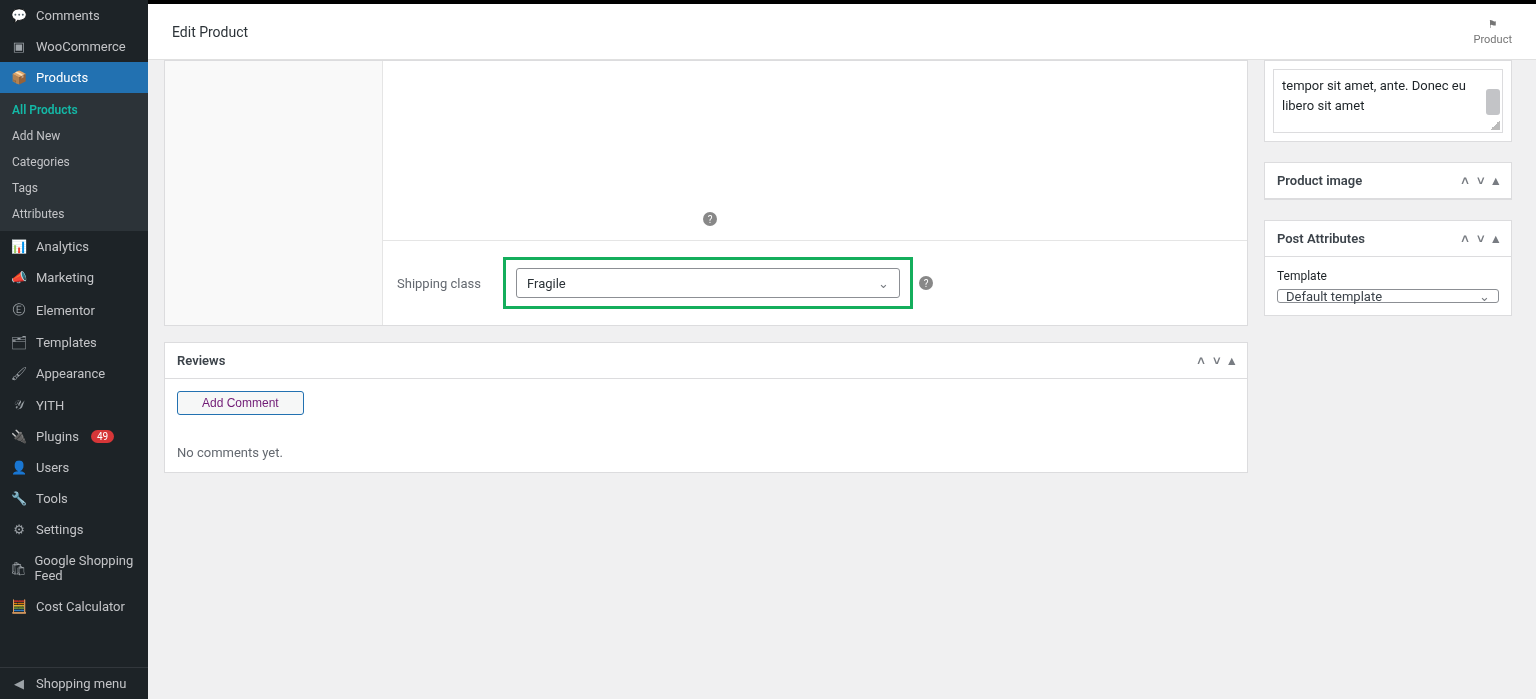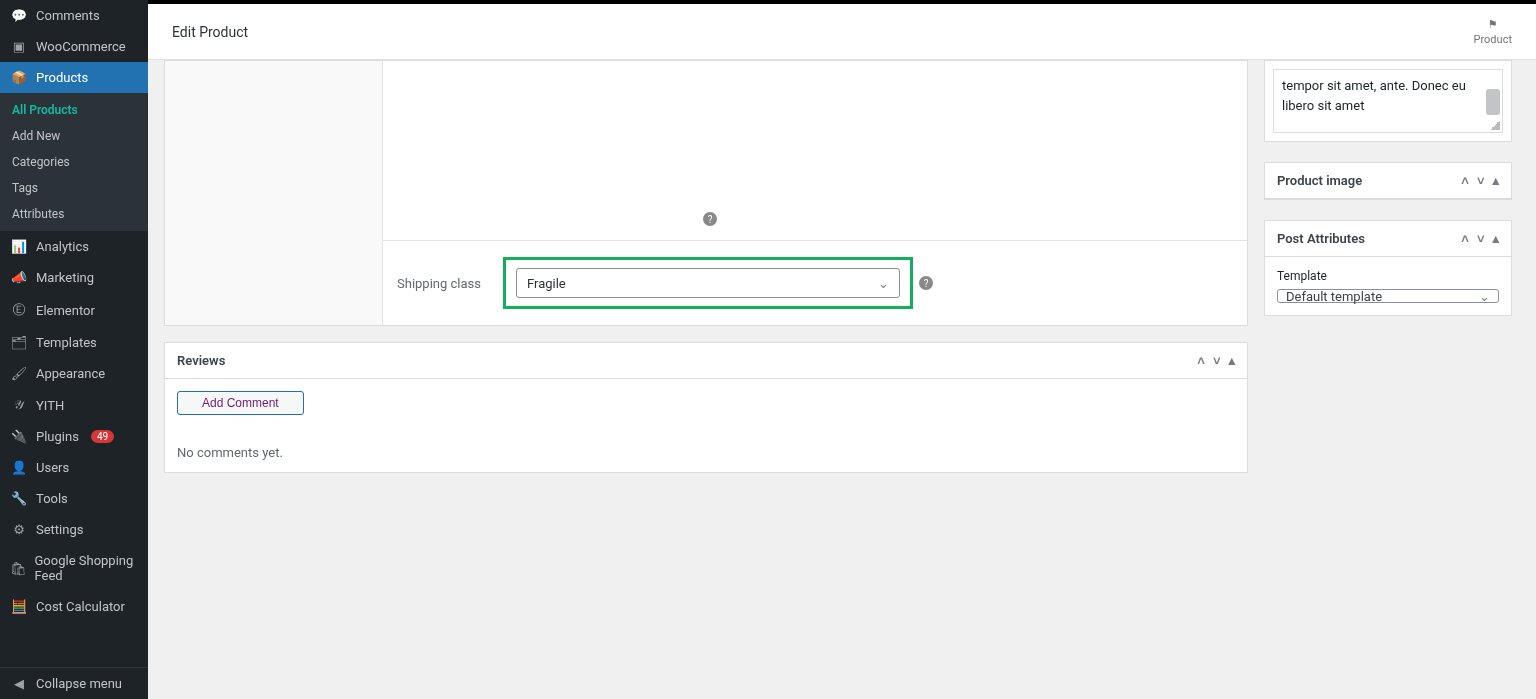--- a/index.html
+++ b/index.html
@@ -220,21 +220,21 @@
     <div class="side-item top-level">
       <span class="side-icon">🛍</span>
       <span>Google Shopping Feed</span>
     </div>
     <div class="side-item top-level">
       <span class="side-icon">🧮</span>
       <span>Cost Calculator</span>
     </div>
     <div class="collapse-row">
       <span class="side-icon">◀</span>
-      <span>Collapse menu</span>
+      <span>Shopping menu</span>
     </div>
   </nav>
 
   <div class="main">
     <div class="black-strip"></div>
     <div class="topbar">
       <div class="topbar-title">Edit Product</div>
       <div class="activity-btn">
         <span>⚑</span>
         <span>Product</span>

